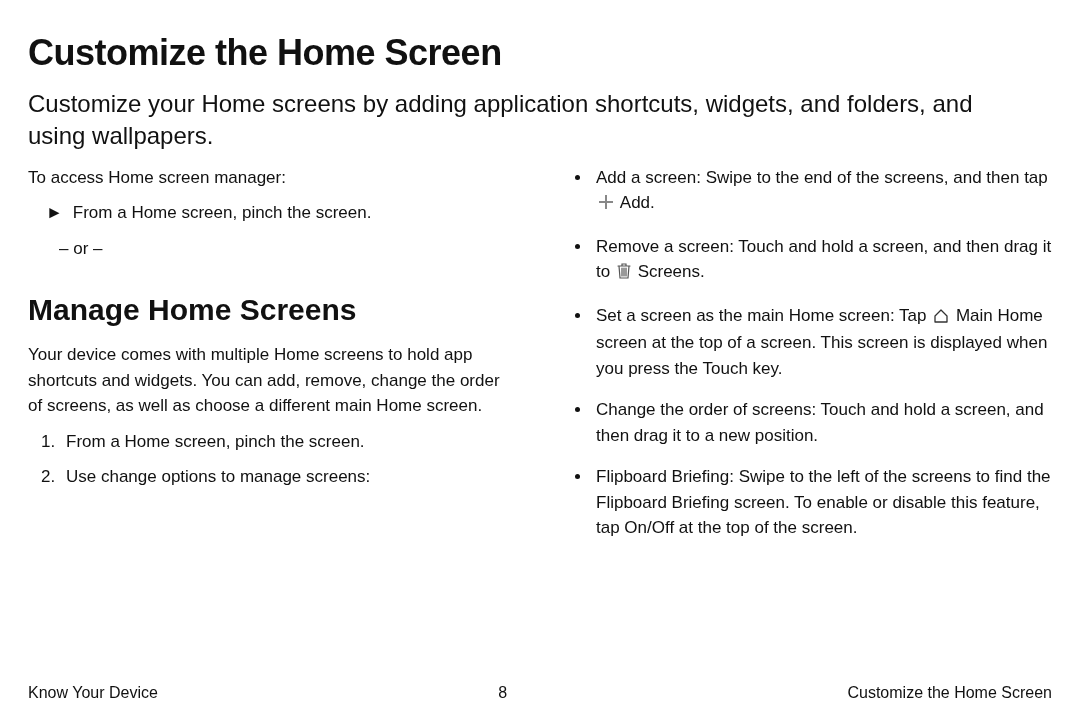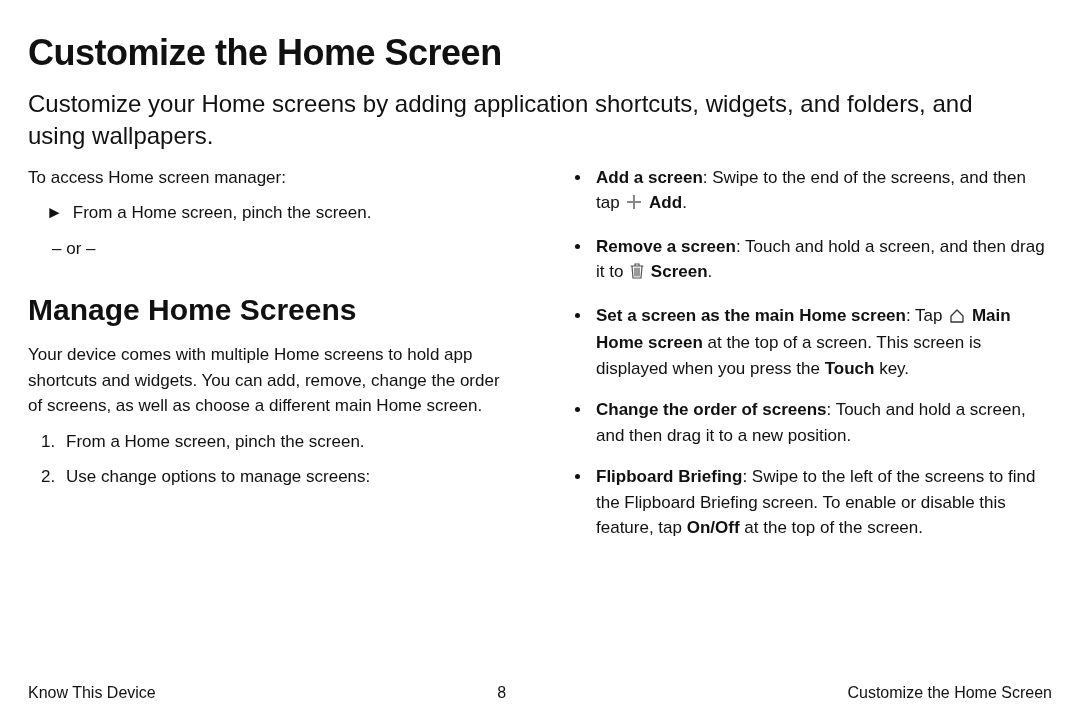--- a/index.html
+++ b/index.html
@@ -34,21 +34,21 @@
     line-height: 1.5;
   }
   .col p { margin-bottom: 10px; }
   .arrow-item {
     display: flex;
     gap: 10px;
     margin: 8px 0 10px 18px;
   }
   .arrow-item .marker { flex: 0 0 auto; }
   .sub-indent {
-    margin-left: 24px;
+    margin-left: 31px;
     margin-bottom: 10px;
   }
   h2 {
     font-size: 30px;
     font-weight: 700;
     margin-top: 26px;
     margin-bottom: 10px;
   }
   ol {
     margin-left: 32px;
@@ -59,21 +59,21 @@
     margin-bottom: 10px;
   }
   ul.bullets {
     list-style: disc;
     margin-left: 28px;
   }
   ul.bullets li {
     margin-bottom: 16px;
     padding-left: 4px;
   }
-  .b { font-weight: 700; }
+  .b { font-weight: 400; }
   .icon {
     display: inline-block;
     vertical-align: -2px;
     margin: 0 2px;
   }
   .footer {
     position: absolute;
     bottom: 18px;
     left: 28px;
     right: 28px;
@@ -108,34 +108,34 @@
   <div class="col">
     <ul class="bullets">
       <li>
         <span class="b">Add a screen</span><span>: Swipe to the end of the screens, and then tap </span><span class="icon"><svg width="16" height="16" viewBox="0 0 16 16">
               <path d="M7 1h2v14H7zM1 7h14v2H1z" fill="#888"></path>
             </svg></span> <span class="b">Add</span><span>.</span>
       </li>
       <li>
         <span class="b">Remove a screen</span><span>: Touch and hold a screen, and then drag it to </span><span class="icon"><svg width="14" height="16" viewBox="0 0 14 16">
               <path d="M1 3h12M5 3V1h4v2M2 3l1 12h8l1-12M5 5v8M7 5v8M9 5v8" stroke="#555" stroke-width="1.2" fill="none" stroke-linecap="round"></path>
-            </svg></span> <span class="b">Screen</span><span>.</span>
+            </svg></span> <span class="b">Screens</span><span>.</span>
       </li>
       <li>
         <span class="b">Set a screen as the main Home screen</span><span>: Tap </span><span class="icon"><svg width="16" height="14" viewBox="0 0 16 14">
               <path d="M2 7l6-6 6 6v6H2z" stroke="#333" stroke-width="1.3" fill="none" stroke-linejoin="round"></path>
             </svg></span> <span class="b">Main Home screen</span><span> at the top of a screen. This screen is displayed when you press the </span><span class="b">Touch</span><span> key.</span>
       </li>
       <li>
         <span class="b">Change the order of screens</span><span>: Touch and hold a screen, and then drag it to a new position.</span>
       </li>
       <li>
         <span class="b">Flipboard Briefing</span><span>: Swipe to the left of the screens to find the Flipboard Briefing screen. To enable or disable this feature, tap </span><span class="b">On/Off</span><span> at the top of the screen.</span>
       </li>
     </ul>
   </div>
 </div>
 
 <div class="footer">
-  <span>Know This Device</span>
+  <span>Know Your Device</span>
   <span>8</span>
   <span>Customize the Home Screen</span>
 </div>
 
 </body></html>

